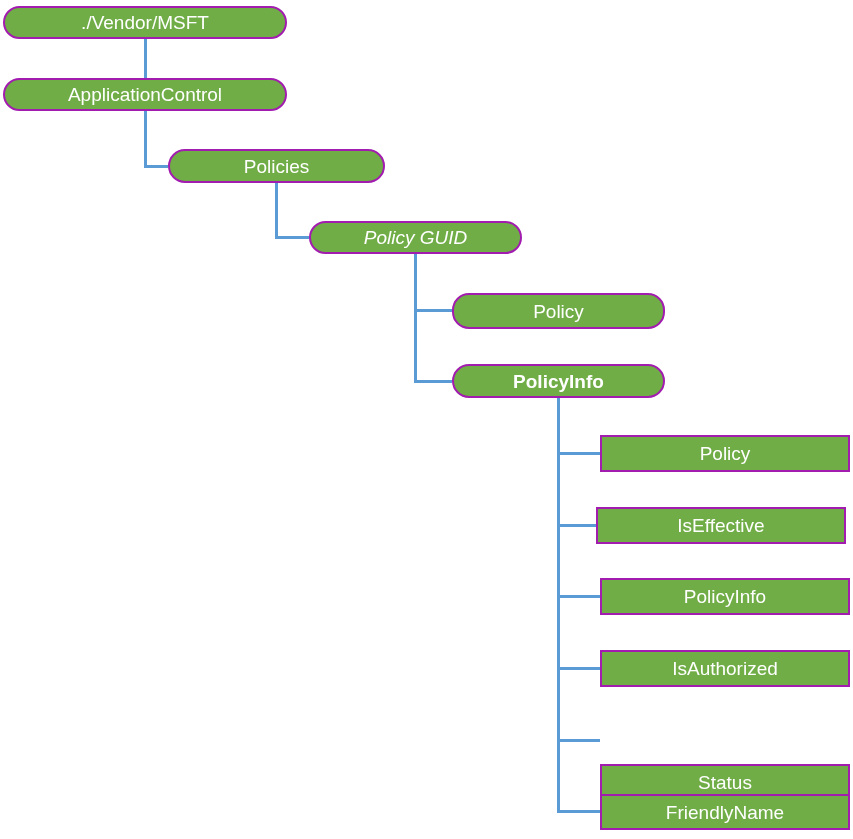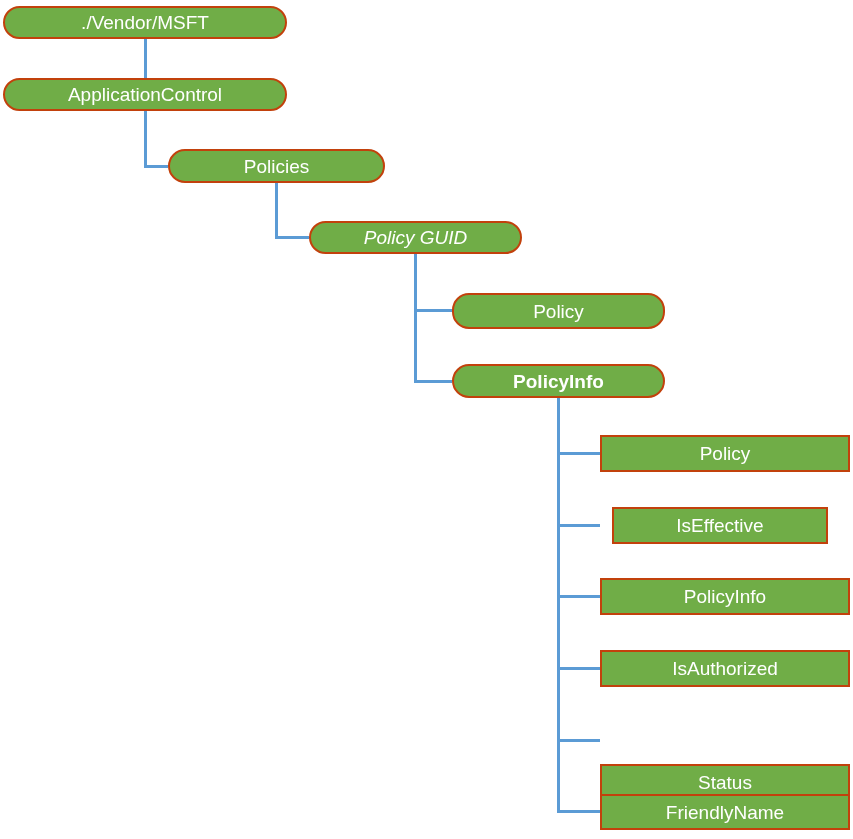--- a/index.html
+++ b/index.html
@@ -12,21 +12,21 @@
     position: relative;
     width: 853px;
     height: 839px;
     background: #ffffff;
     overflow: hidden;
   }
   .node {
     position: absolute;
     box-sizing: border-box;
     background: #70AD47;
-    border: 2px solid #c2410c;
+    border: 2px solid #a21caf;
     color: #FFFFFF;
     display: flex;
     align-items: center;
     justify-content: center;
     font-size: 19px;
     line-height: 1;
     white-space: nowrap;
     text-align: center;
   }
   .pill { border-radius: 17px; }
@@ -37,21 +37,21 @@
     background: #5B9BD5;
   }
   
   #n0  { left: 3px;   top: 6px;   width: 284px; height: 33px; }
   #n1  { left: 3px;   top: 78px;  width: 284px; height: 33px; }
   #n2  { left: 168px; top: 149px; width: 217px; height: 34px; }
   #n3  { left: 309px; top: 221px; width: 213px; height: 33px; }
   #n4  { left: 452px; top: 293px; width: 213px; height: 36px; }
   #n5  { left: 452px; top: 364px; width: 213px; height: 34px; font-weight: bold; }
   #n6  { left: 600px; top: 435px; width: 250px; height: 37px; }
-  #n7  { left: 612px; top: 507px; width: 216px; height: 37px; }
+  #n7  { left: 596px; top: 507px; width: 250px; height: 37px; }
   #n8  { left: 600px; top: 578px; width: 250px; height: 37px; }
   #n9  { left: 600px; top: 650px; width: 250px; height: 37px; }
   #n10 { left: 600px; top: 722px; width: 250px; height: 37px; margin-top: 42px; }
   #n11 { left: 600px; top: 794px; width: 250px; height: 36px; }
   
   #c1  { left: 143.5px; top: 39px;    width: 3px;    height: 39px; }
   #c2  { left: 143.5px; top: 111px;   width: 3px;    height: 56.5px; }
   #c3  { left: 143.5px; top: 164.5px; width: 24.5px; height: 3px; }
   #c4  { left: 275px;   top: 183px;   width: 3px;    height: 56px; }
   #c5  { left: 275px;   top: 236px;   width: 34px;   height: 3px; }

